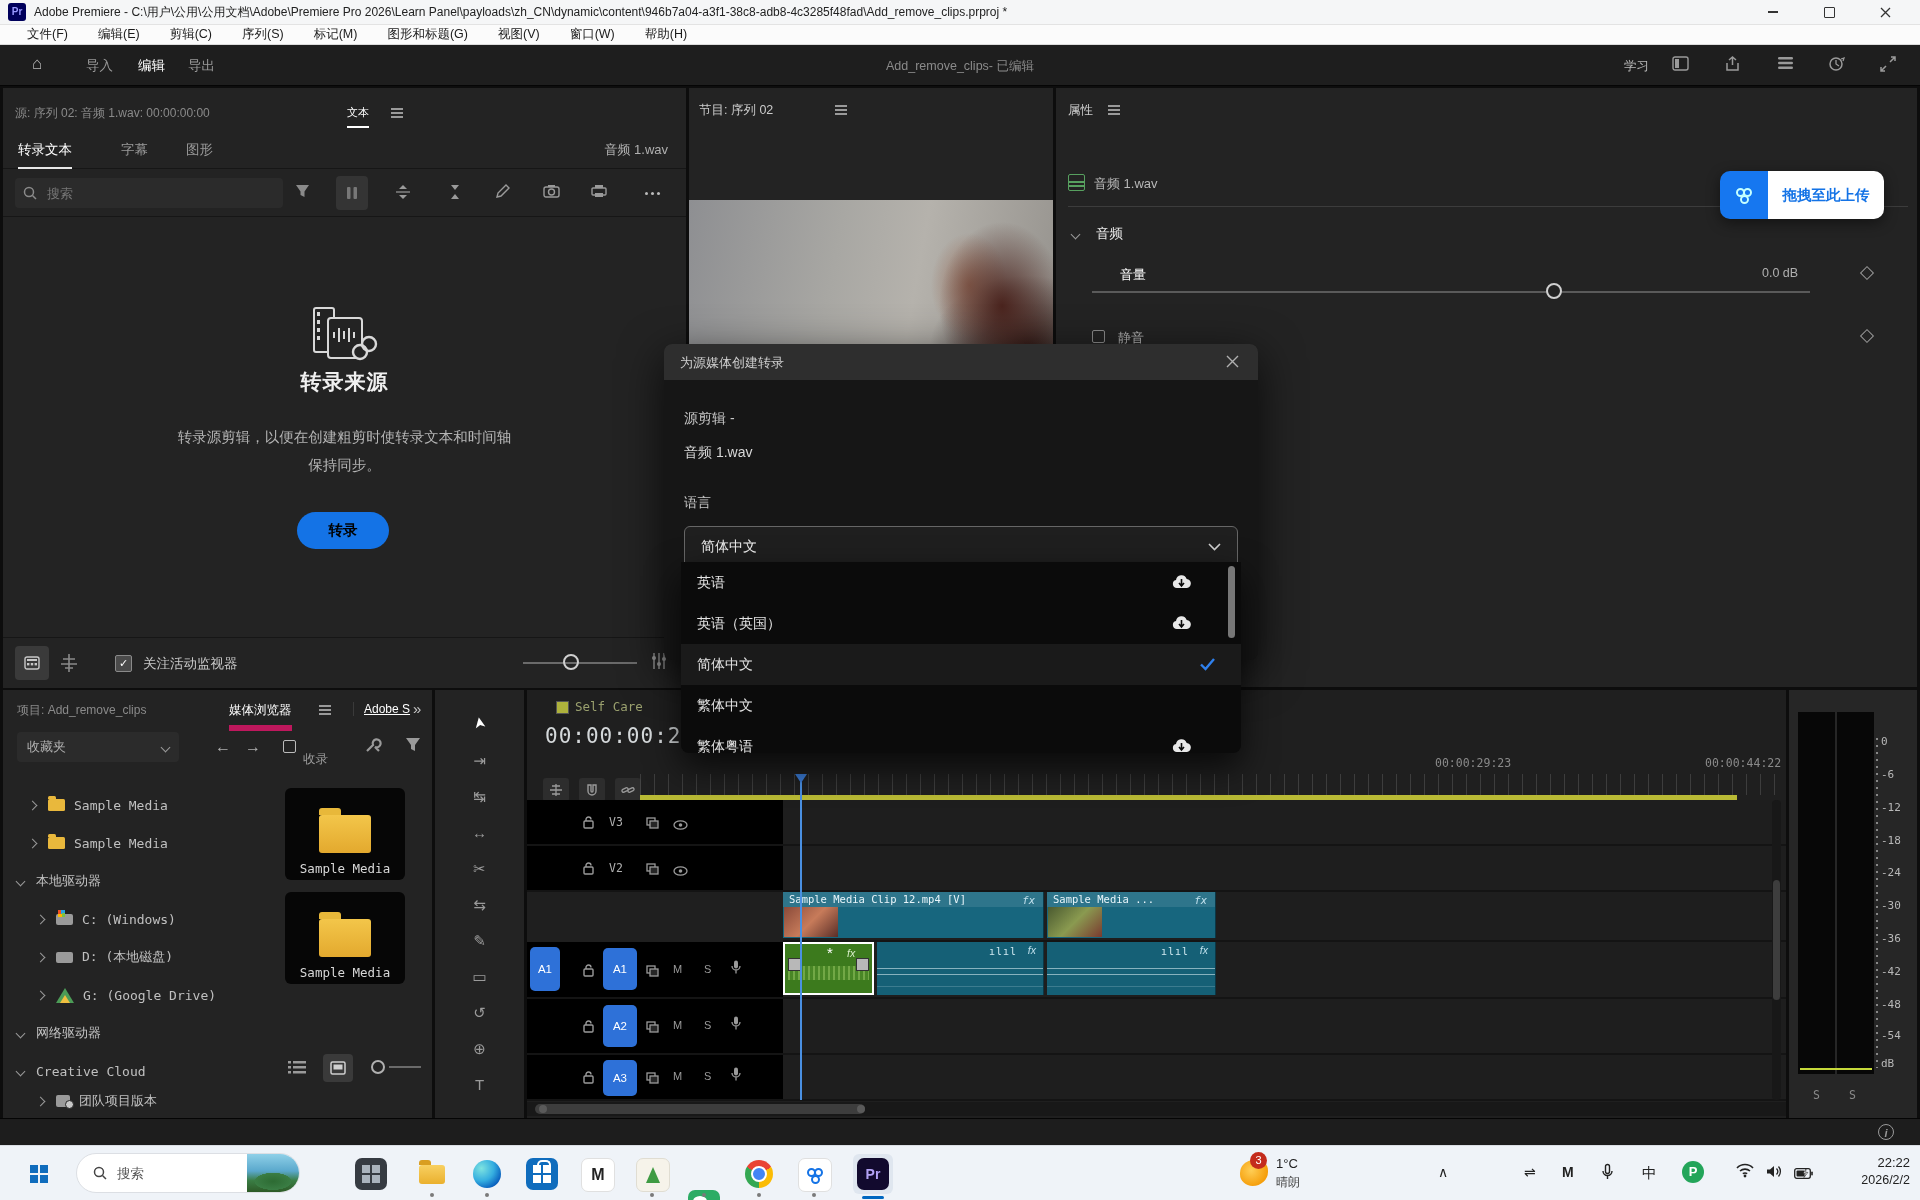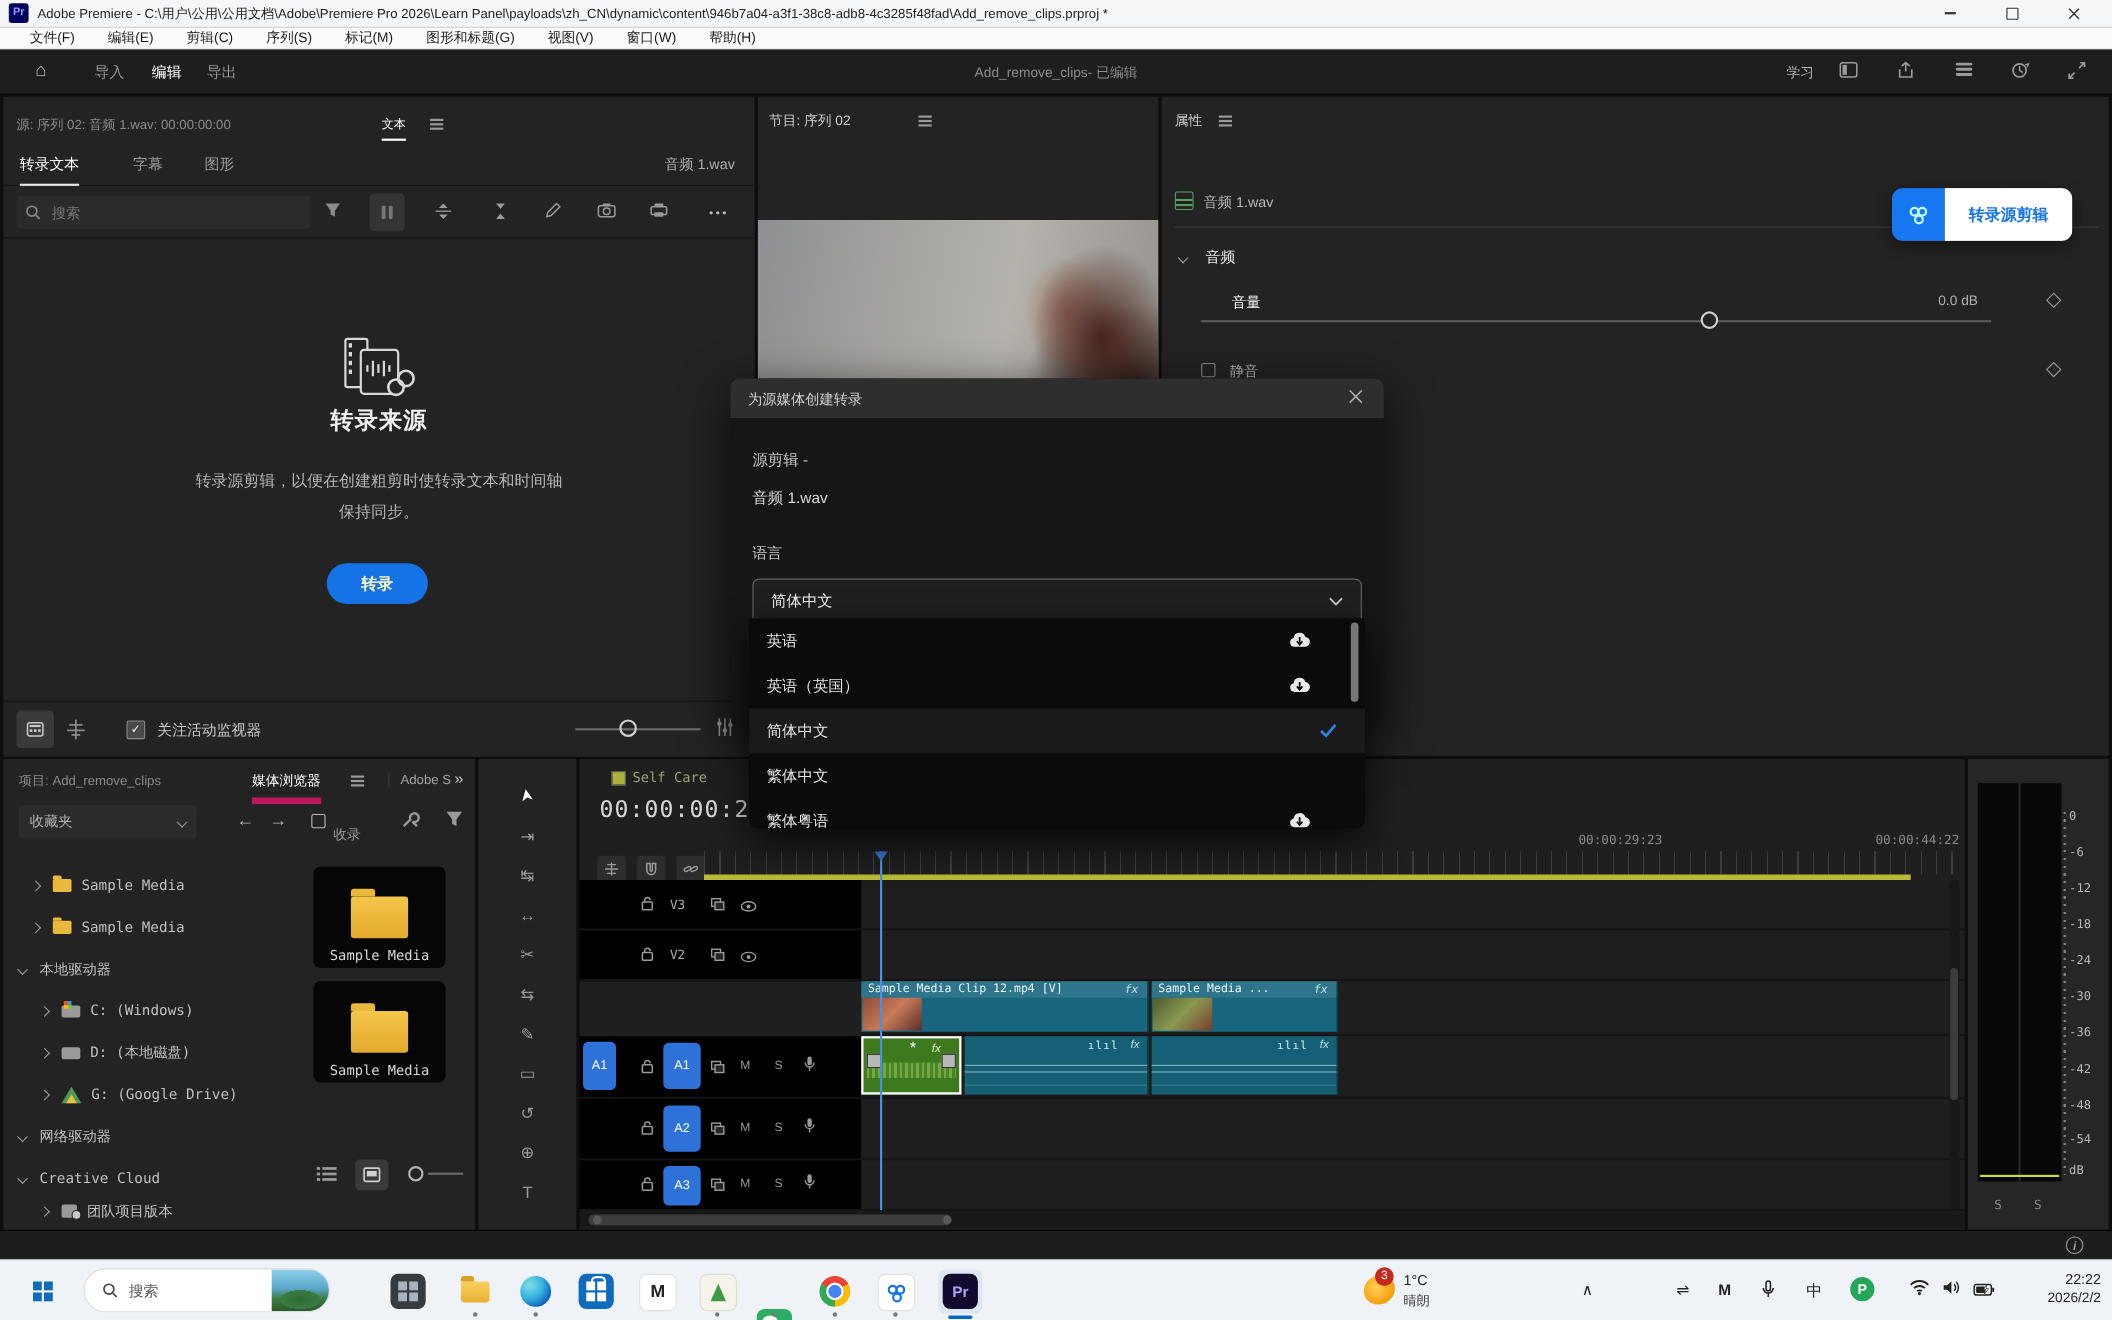--- a/index.html
+++ b/index.html
@@ -58,21 +58,21 @@
   #tp-search{left:12px;top:4px;width:268px;height:30px;background:#2b2b2b;border-radius:4px;display:flex;align-items:center;padding:0 8px;box-sizing:border-box;}
   #tp-search input{background:transparent;border:none;outline:none;color:#cfcfcf;font-size:13px;width:200px;margin-left:8px;font-family:inherit;}
   #tp-search input::placeholder{color:#777;}
   .tpic{top:10px;width:18px;height:18px;color:#9a9a9a;}
   #tp-boxic{left:333px;top:2px;width:32px;height:34px;background:#343434;border-radius:4px;display:flex;align-items:center;justify-content:center;}
   #tp-body-divider{left:0;top:128px;width:683px;height:1px;background:#161616;}
   #tp-empty-icon{left:305px;top:218px;}
   #tp-empty-title{left:0;top:280px;width:683px;text-align:center;color:#f0f0f0;font-size:21px;font-weight:bold;letter-spacing:1px;}
   .tp-desc{left:0;width:683px;text-align:center;color:#b5b5b5;font-size:14.5px;}
   #tp-desc1{top:340px;} #tp-desc2{top:368px;}
-  #tp-btn{left:294px;top:424px;width:92px;height:37px;background:#1473e6;border-radius:19px;color:#fef9c3;
+  #tp-btn{left:294px;top:424px;width:92px;height:37px;background:#1473e6;border-radius:19px;color:#000000;
           font-size:14.5px;font-weight:bold;display:flex;align-items:center;justify-content:center;text-align:center;}
   #tp-footer{left:0;top:549px;width:683px;height:50px;border-top:1px solid #161616;background:#232323;}
   #tpf-ic1{left:12px;top:8px;width:34px;height:34px;background:#3a3a3a;border-radius:4px;display:flex;align-items:center;justify-content:center;}
   #tpf-ic2{left:56px;top:16px;}
   #tpf-check{left:112px;top:17px;width:15px;height:15px;background:#4a4a4a;border:1px solid #8a8a8a;border-radius:2px;
              color:#fff;font-size:11px;line-height:14px;text-align:center;}
   #tpf-label{left:140px;top:17px;color:#c8c8c8;font-size:13.5px;}
   #tpf-slider{left:520px;top:24px;width:114px;height:2px;background:#6a6a6a;}
   #tpf-knob{left:560px;top:16px;width:16px;height:16px;border:2px solid #d0d0d0;border-radius:50%;box-sizing:border-box;}
   #tpf-settings{left:648px;top:14px;}
@@ -111,21 +111,21 @@
   #upload-pill{left:1720px;top:171px;width:164px;height:48px;border-radius:10px;overflow:hidden;display:flex;
                box-shadow:0 4px 14px rgba(0,0,0,.45);z-index:20;}
   #upload-ic{width:48px;height:48px;background:#1677f0;display:flex;align-items:center;justify-content:center;}
   #upload-txt{flex:1;background:#fff;color:#1473e6;font-size:14.5px;font-weight:bold;display:flex;align-items:center;justify-content:center;}
 
   
   #project-panel{left:3px;top:690px;width:429px;height:428px;}
   #pj-tab1{left:14px;top:12px;font-size:12px;color:#8a8a8a;}
   #pj-tab2{left:226px;top:12px;font-size:12.5px;color:#fff;border-bottom:6px solid #be185d;padding-bottom:6px;}
   #pj-burger{left:316px;top:15px;}
-  #pj-tab3{left:350px;top:12px;font-size:12px;color:#a3a3a3;border-left:1px solid #3a3a3a;padding-left:10px;}
+  #pj-tab3{left:350px;top:12px;font-size:12px;color:#ffffff;border-left:1px solid #3a3a3a;padding-left:10px;text-decoration:underline;}
   #pj-overflow{left:410px;top:10px;color:#c8c8c8;font-size:15px;}
   #pj-fav{left:14px;top:42px;width:162px;height:30px;background:#2b2b2b;border-radius:4px;display:flex;align-items:center;
           justify-content:space-between;padding:0 10px;box-sizing:border-box;color:#b0b0b0;font-size:13px;}
   .pj-arrow{top:48px;color:#b0b0b0;font-size:16px;}
   #pj-back{left:212px;} #pj-fwd{left:242px;}
   #pj-stop{left:280px;top:50px;width:11px;height:11px;border:1.6px solid #bbb;border-radius:2px;}
   #pj-ingest{left:300px;top:49px;font-size:12.5px;color:#9a9a9a;margin-top:12px;}
   #pj-wrench{left:362px;top:47px;} #pj-funnel{left:402px;top:47px;}
   .tree-row{left:0;width:280px;height:38px;display:flex;align-items:center;}
   .tree-row .chev{margin-right:12px;}
@@ -508,21 +508,21 @@
   </div>
 
   <div class="ab" id="upload-pill">
     <div id="upload-ic">
       <span class="ccknot" style="filter:brightness(10)">
           <i></i>
           <i></i>
           <i></i>
         </span>
     </div>
-    <div id="upload-txt">转录源剪辑</div>
+    <div id="upload-txt">拖拽至此上传</div>
   </div>
 
   <div class="ab panel" id="project-panel">
     <div class="ab" id="pj-tab1">项目: Add_remove_clips</div>
     <div class="ab" id="pj-tab2">媒体浏览器</div>
     <span class="ab burger" id="pj-burger"></span>
     <div class="ab" id="pj-tab3">Adobe S</div>
     <div class="ab" id="pj-overflow">»</div>
     <div class="ab" id="pj-fav">
       <span>收藏夹</span>

